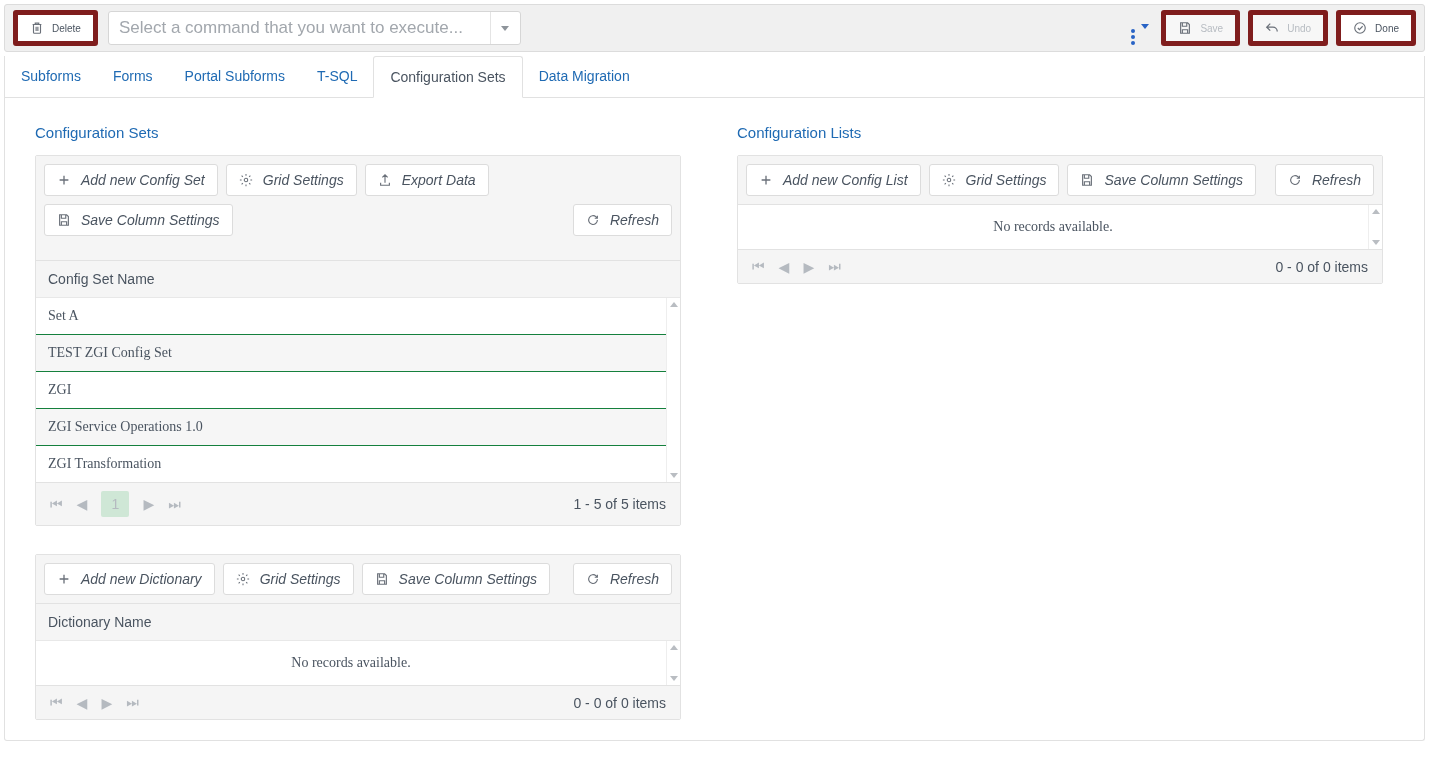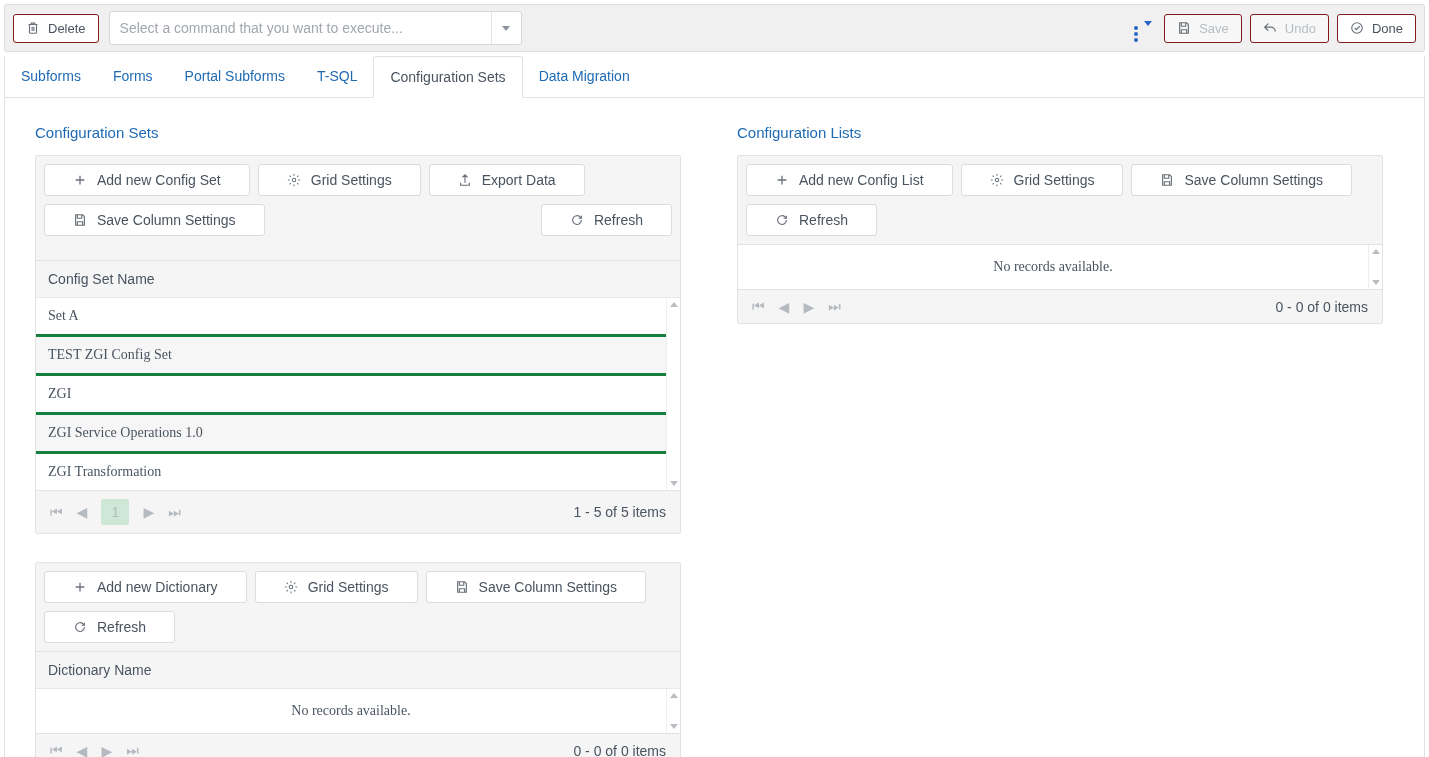--- a/index.html
+++ b/index.html
@@ -12,37 +12,37 @@
     border:1px solid #dcdcdc;
     border-radius:3px;
     margin:4px;
     padding:6px 8px;
     display:flex;
     align-items:center;
     height:48px;
   }
   .btn {
     background:#ffffff;
-    border:1px solid #7f1d1d;
+    border:5px solid #7f1d1d;
     border-radius:3px;
     padding:6px 12px;
     display:inline-flex;
     align-items:center;
     gap:8px;
     color:#4a5460;
-    font-size:13px;
+    font-size:10px;
     cursor:pointer;
   }
   .btn.disabled { color:#b7bcc2; cursor:default; background:#f7f7f7;}
   .topbar .delete-btn { margin-right:10px; }
   .dropdown {
     display:flex; align-items:center; background:#fff; border:1px solid #d6d6d6; border-radius:3px; height:34px;
     width:413px; position:relative;
   }
-  .dropdown-text { flex:1; color:#a2a7ad; padding:0 10px; font-size:14px;}
+  .dropdown-text { flex:1; color:#a2a7ad; padding:0 10px; font-size:17px;}
   .dropdown-caret { width:30px; height:100%; border-left:1px solid #e4e4e4; display:flex; align-items:center; justify-content:center; color:#8e949b;}
   .topbar-right { margin-left:auto; display:flex; align-items:flex-end; gap:8px;}
   .icon { display:inline-flex; width:14px; height:14px; }
   .caret-down { width:0;height:0;border-left:4px solid transparent;border-right:4px solid transparent;border-top:5px solid currentColor;}
 
   .kebab { display:flex; gap:0; flex-direction:column; justify-content:center; height:18px; color:#2863c5;}
   .kebab span{ width:4px;height:4px;background:#2863c5;border-radius:50%; margin:1px 0;}
   .caret-blue{ color:#2863c5; margin-left:6px;}
 
   
@@ -52,25 +52,25 @@
   .tab.active { color:#4a5460; border:1px solid #e1e1e1; border-bottom:1px solid #fff; margin-bottom:-1px; border-top-left-radius:3px; border-top-right-radius:3px;}
 
   .content { display:flex; padding:18px 8px 20px 8px; gap:20px; align-items:flex-start;}
   .col { flex:0 0 auto; }
   .col-left { width:670px; }
   .col-right { width:670px; margin-left:34px;}
   .section-title { color:#1f6ab3; font-size:15px; margin:8px 0 14px 22px;}
   
   .grid { border:1px solid #e2e2e2; border-radius:2px; background:#fff; margin-left:22px; width:646px;}
   .grid-toolbar { background:#f5f5f5; border-bottom:1px solid #e2e2e2; padding:8px; display:flex; align-items:center; gap:8px; flex-wrap:wrap;}
-  .tool { background:#fff; border:1px solid #dcdcdc; border-radius:3px; padding:7px 28px; display:inline-flex; align-items:center; gap:10px; color:#4a5460; font-size:14px; cursor:pointer;}
+  .tool { background:#fff; border:1px solid #dcdcdc; border-radius:3px; padding:7px 12px; display:inline-flex; align-items:center; gap:10px; color:#4a5460; font-size:14px; cursor:pointer;font-style:italic;}
   .grid-toolbar .spacer { flex:1; }
   .grid-header { background:#f5f5f5; padding:10px 12px; color:#4a5460; border-bottom:1px solid #e8e8e8; display:flex;}
   .grid-header .col-h { flex:1; }
-  .row { padding:10px 12px; border-bottom:3px solid #15803d; background:#fff; color:#4a5460;}
+  .row { padding:10px 12px; border-bottom:1px solid #15803d; background:#fff; color:#4a5460;}
   .row.alt { background:#f6f6f6;}
   .grid-flex{ display:flex;font-family:Liberation Serif, serif;}
   .grid-rows-wrap { flex:1; }
   .vscroll { width:14px; border-left:1px solid #eee; display:flex; flex-direction:column; justify-content:space-between; align-items:center; padding:4px 0;}
   .vscroll .tri-up { width:0;height:0;border-left:4px solid transparent;border-right:4px solid transparent;border-bottom:5px solid #b9bdc2;}
   .vscroll .tri-down { width:0;height:0;border-left:4px solid transparent;border-right:4px solid transparent;border-top:5px solid #b9bdc2;}
 
   .pager { background:#f5f5f5; border-top:1px solid #e2e2e2; padding:8px 14px; display:flex; align-items:center; color:#9aa0a7;}
   .pager .nav { display:flex; align-items:center; gap:14px;}
   .pager .nav span{ cursor:pointer; color:#b5bac0;}

